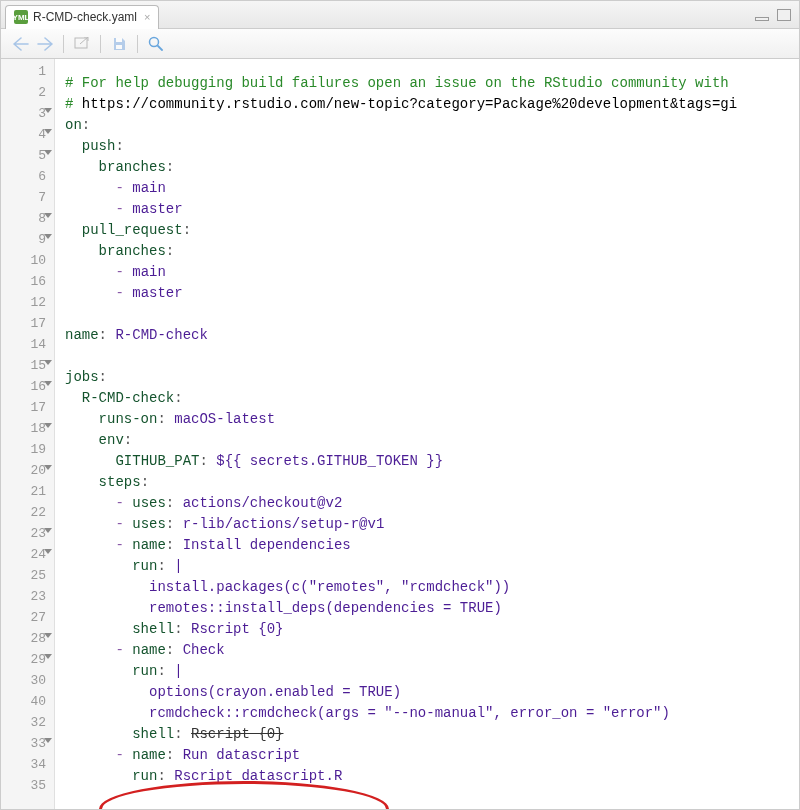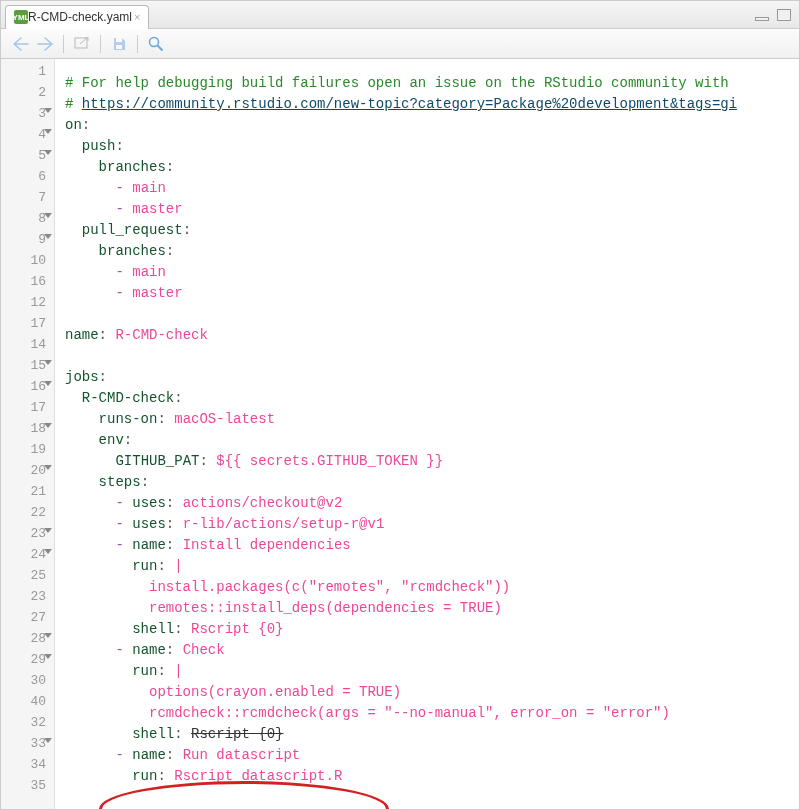--- a/index.html
+++ b/index.html
@@ -24,20 +24,21 @@
       display: flex;
       align-items: center;
       height: 24px;
       background: #ffffff;
       border: 1px solid #bbb;
       border-bottom: none;
       border-radius: 4px 4px 0 0;
       padding: 0 8px;
       font-size: 12px;
       color: #333;
+      gap: 5px;
       margin-top: 4px;
     }
     .tab-icon {
       width: 14px;
       height: 14px;
       background: #5a9e3d;
       border-radius: 2px;
       display: flex;
       align-items: center;
       justify-content: center;
@@ -131,22 +132,22 @@
       overflow: hidden;
       color: #333;
     }
     .code-line {
       height: 21px;
     }
     .tk-comment { color: #2a8a2a; }
     .tk-key { color: #14532d; }
     .tk-dash { color: #8959a8; }
     .tk-punc { color: #555; }
-    .tk-ident { color: #ec4899; }
-    .tk-url { color: #0c4a6e; text-decoration: underline; }
+    .tk-ident { color: #4c1d95; }
+    .tk-url { color: #000000; }
     .tk-strike { text-decoration: line-through; }
     .highlight-oval {
       position: absolute;
       border: 3px solid #d32020;
       border-radius: 50%;
       pointer-events: none;
       z-index: 10;
     }
   </style>
 </head>

